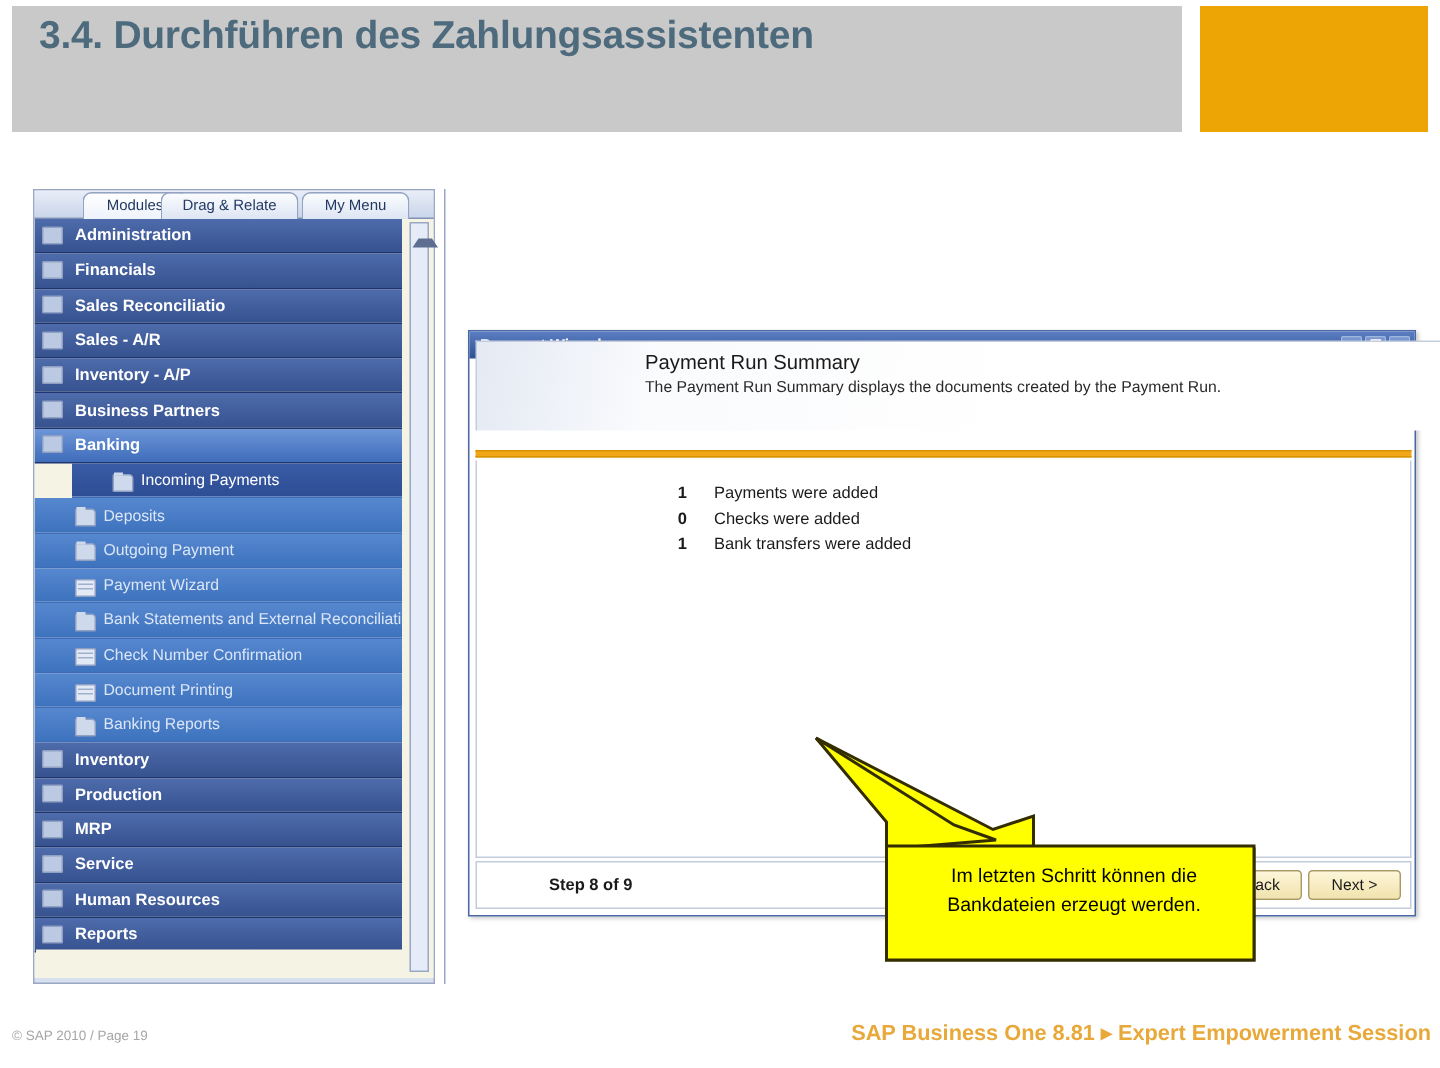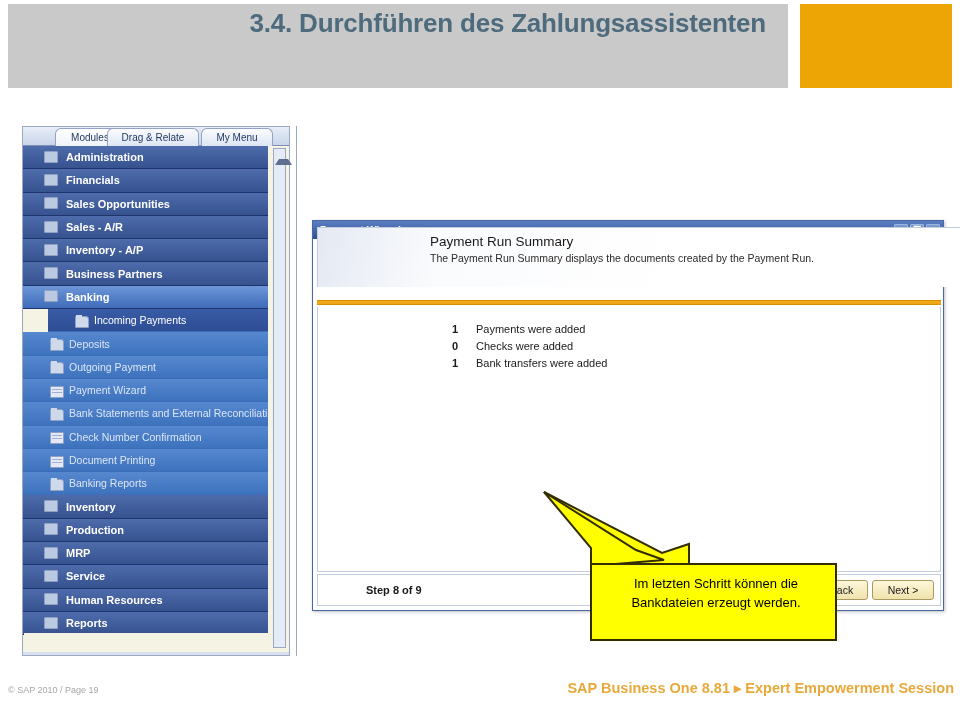--- a/index.html
+++ b/index.html
@@ -30,21 +30,20 @@
   }
   #slide-title {
     position: absolute;
     left: 26px; top: 8px;
     width: 740px;
     font-size: 26px;
     font-weight: bold;
     color: #4d6b7d;
     letter-spacing: -0.2px;
     white-space: nowrap;
-    text-align: right;
   }
   #logo-block {
     position: absolute;
     left: 800px; top: 4px;
     width: 152px; height: 84px;
     background: #eda505;
   }
 
   
   #screenshot {
@@ -104,21 +103,21 @@
     left: 0; top: 0;
     width: 245px;
   }
   .mi {
     position: relative;
     height: 23.3px;
     box-sizing: border-box;
     display: flex;
     align-items: center;
     border-bottom: 1px solid #1d346e;
-    padding-left: 20px;
+    padding-left: 4px;
   }
   .mi.lvl0 {
     background: linear-gradient(#4e6bab, #36528f);
     color: #ffffff;
     font-size: 11px;
     font-weight: bold;
   }
   .mi.lvl0.sel {
     background: linear-gradient(#6d96d8, #3f6cba);
   }
@@ -416,21 +415,21 @@
         <div class="mi lvl0">
           <span class="ico">
               <span class="glyph"></span>
             </span>
           <span class="label">Financials</span>
         </div>
         <div class="mi lvl0">
           <span class="ico">
               <span class="glyph"></span>
             </span>
-          <span class="label">Sales Opportunities</span>
+          <span class="label">Sales Reconciliatio</span>
         </div>
         <div class="mi lvl0">
           <span class="ico">
               <span class="glyph"></span>
             </span>
           <span class="label">Sales - A/R</span>
         </div>
         <div class="mi lvl0">
           <span class="ico">
               <span class="glyph"></span>

